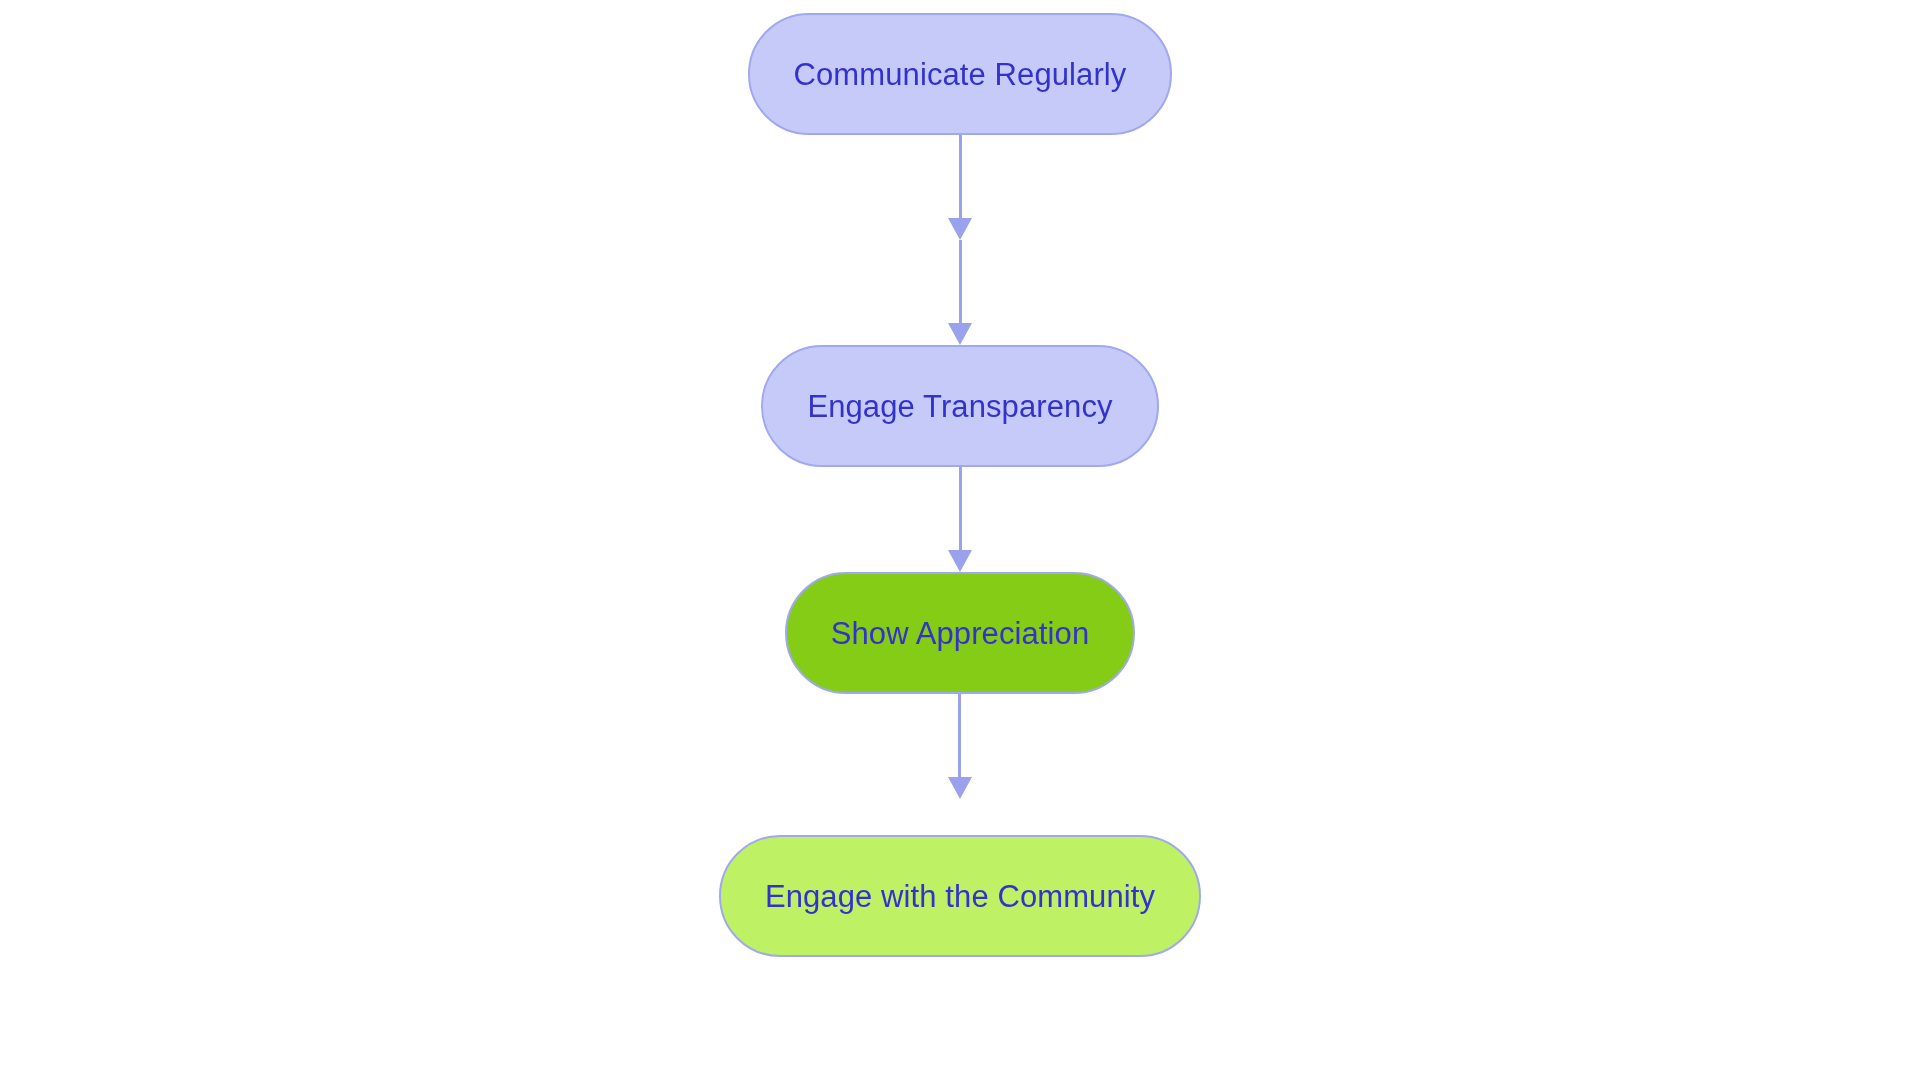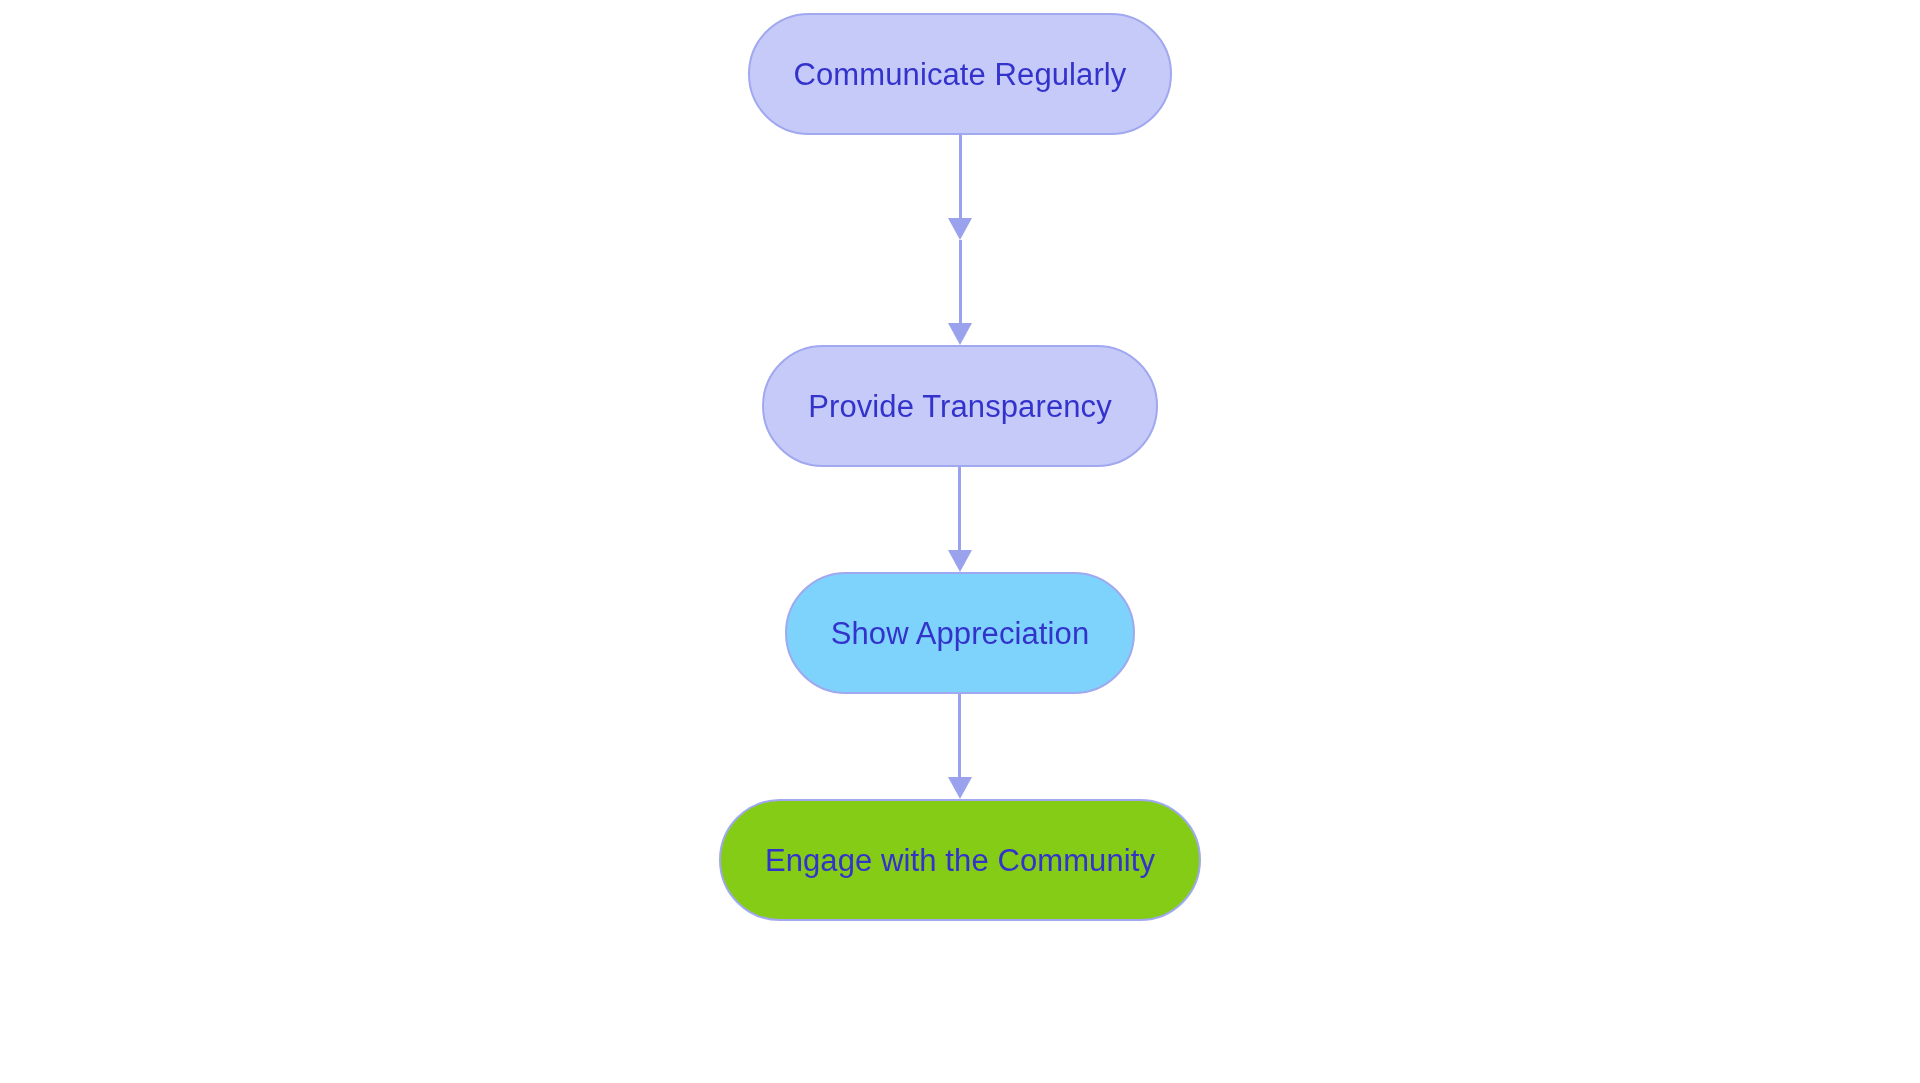--- a/index.html
+++ b/index.html
@@ -95,37 +95,37 @@
 
   <div class="flow-step">
     <div class="connector">
       <div class="connector-stem" style="background: rgb(154, 162, 238);"></div>
       <div class="connector-head" style="border-top-color: rgb(154, 162, 238);"></div>
     </div>
   </div>
 
   <div class="flow-step">
     <div class="node" style="background: rgb(198, 202, 249); border-color: rgb(160, 168, 239);">
-      <span class="node-label" style="color: rgb(51, 51, 204);">Provide Transparency</span>
+      <span class="node-label" style="color: rgb(51, 51, 204);">Engage Transparency</span>
     </div>
     <div class="connector">
       <div class="connector-stem" style="background: rgb(154, 162, 238);"></div>
       <div class="connector-head" style="border-top-color: rgb(154, 162, 238);"></div>
     </div>
   </div>
 
   <div class="flow-step">
-    <div class="node" style="background: #7dd3fc; border-color: rgb(160, 168, 239);">
+    <div class="node" style="background: #84cc16; border-color: rgb(160, 168, 239);">
       <span class="node-label" style="color: rgb(51, 51, 204);">Show Appreciation</span>
     </div>
     <div class="connector">
       <div class="connector-stem" style="background: rgb(154, 162, 238);"></div>
       <div class="connector-head" style="border-top-color: rgb(154, 162, 238);"></div>
     </div>
   </div>
 
   <div class="flow-step">
-    <div class="node" style="background: #84cc16; border-color: rgb(160, 168, 239);">
+    <div class="node" style="background: #bef264; border-color: rgb(160, 168, 239); margin-top: 36px;">
       <span class="node-label" style="color: rgb(51, 51, 204);">Engage with the Community</span>
     </div>
   </div>
 
 </div>
 
 </body></html>

